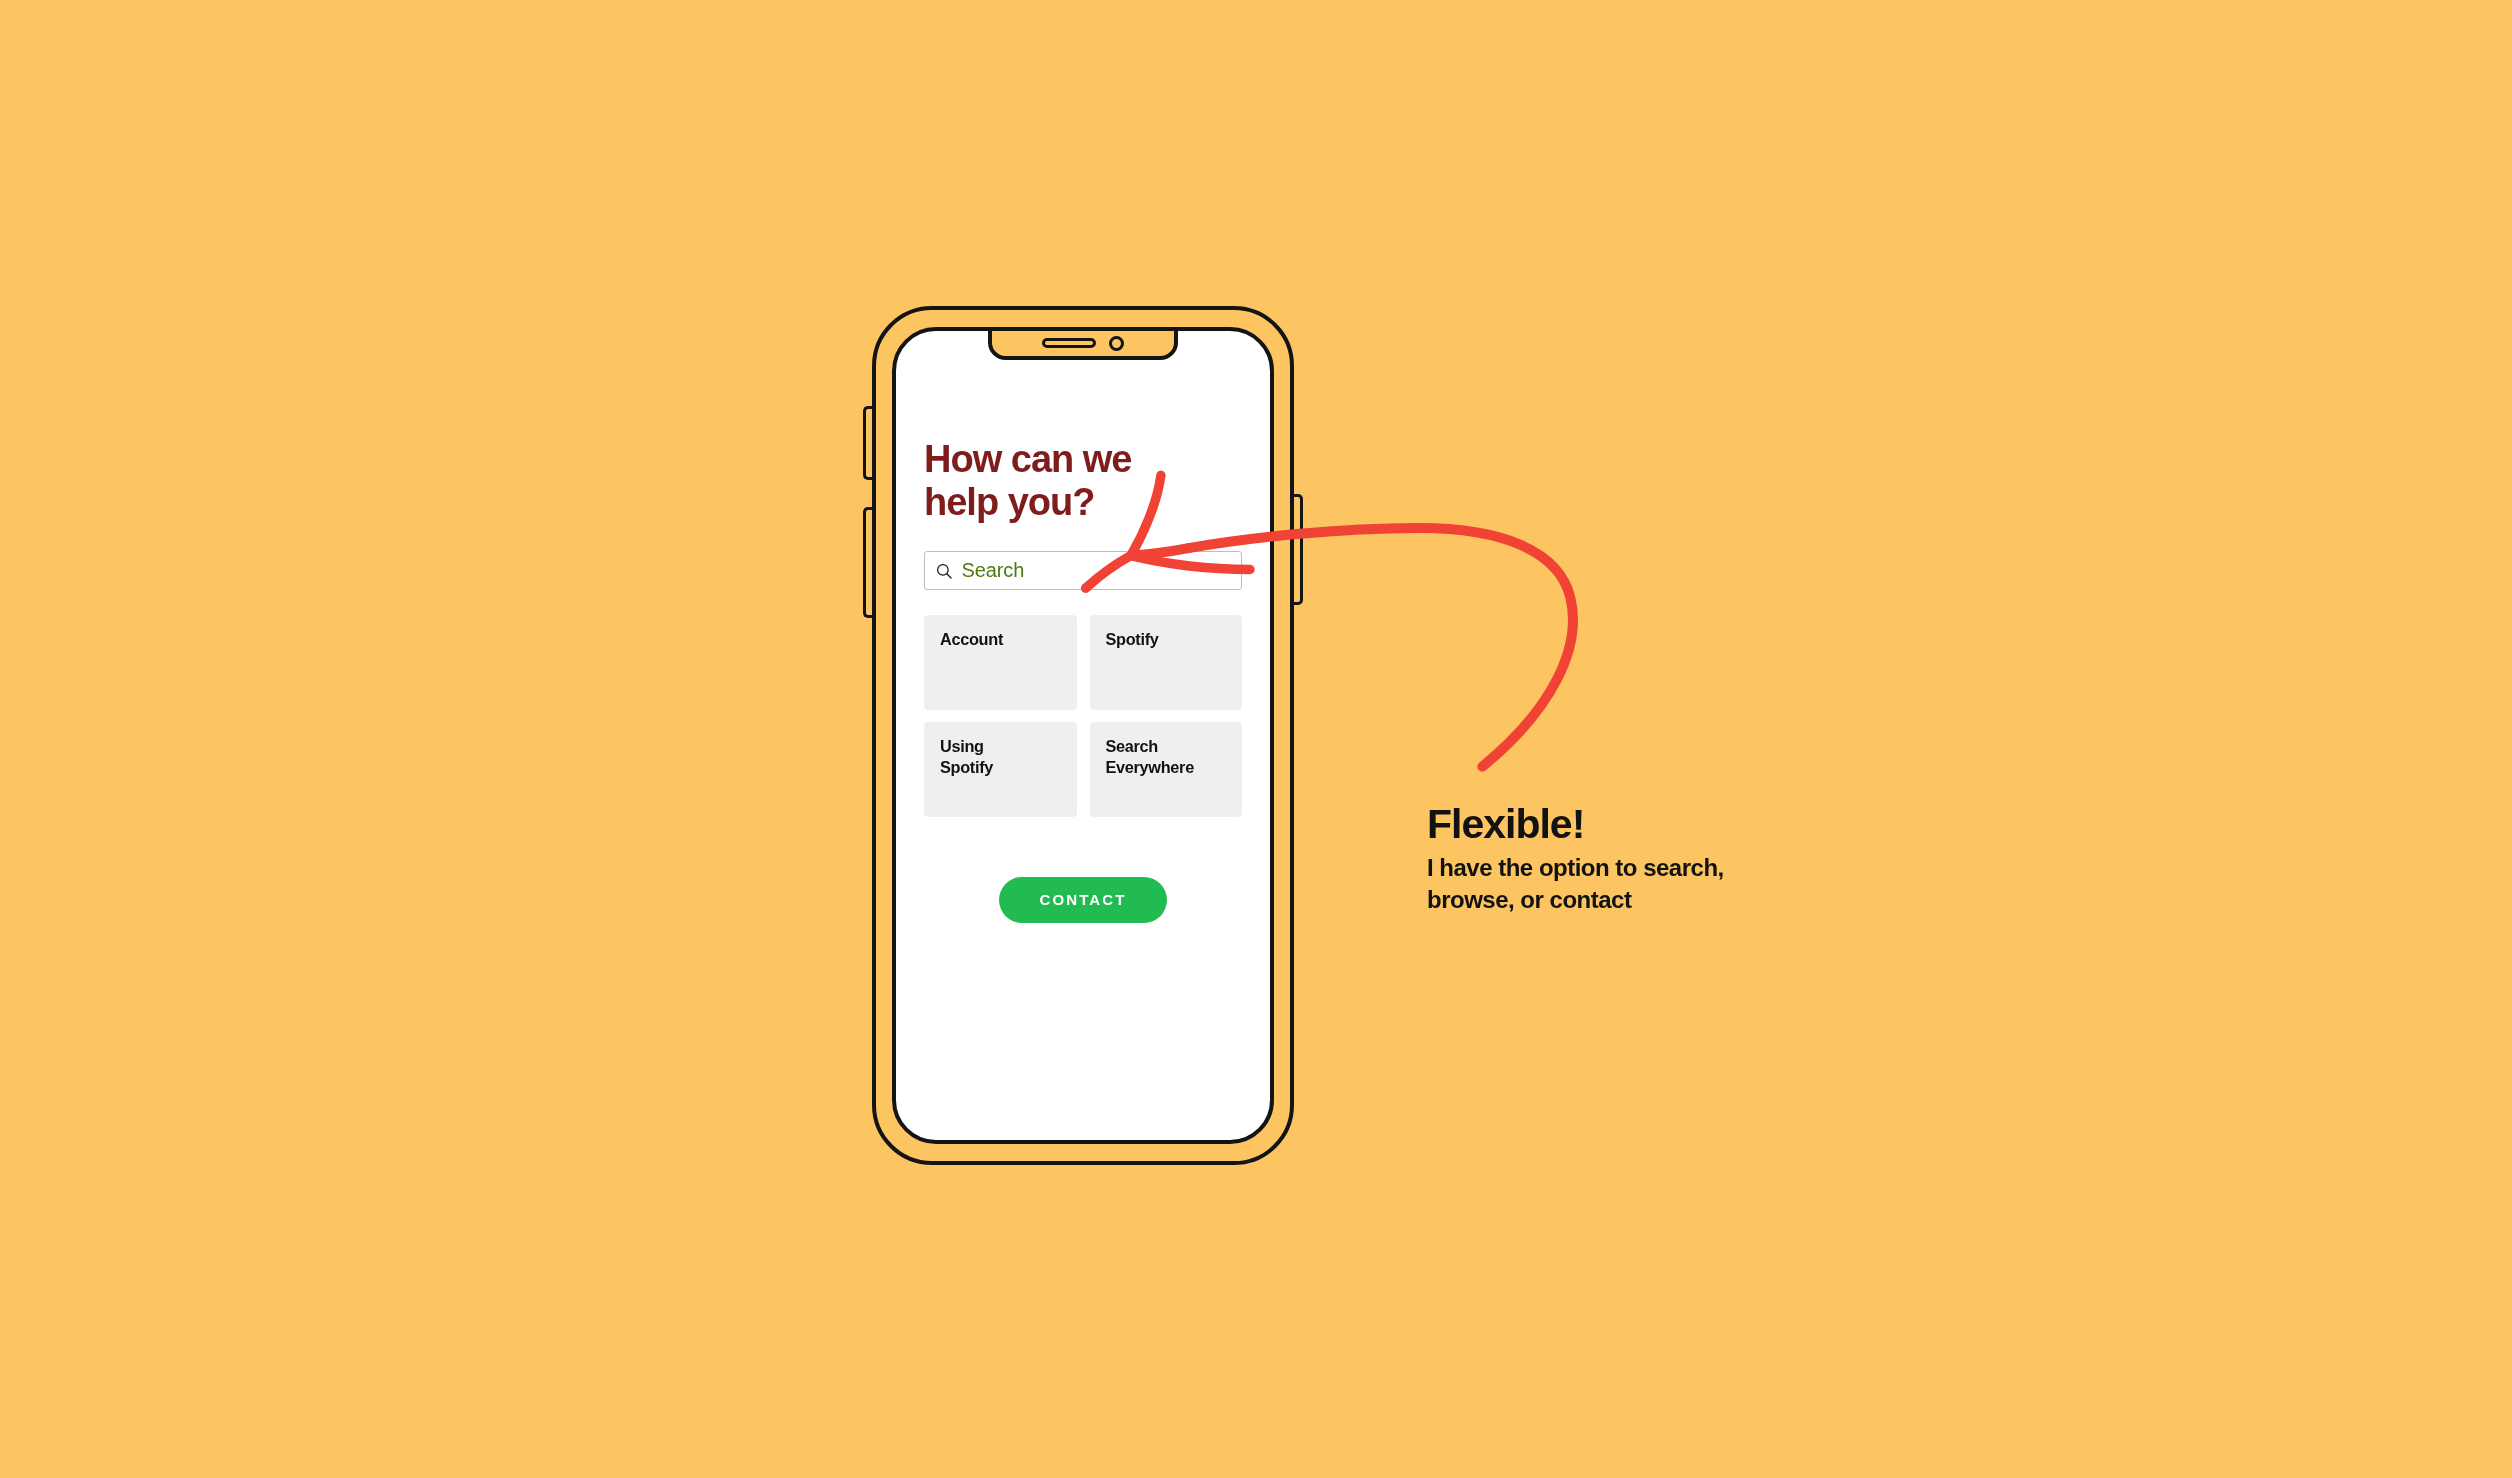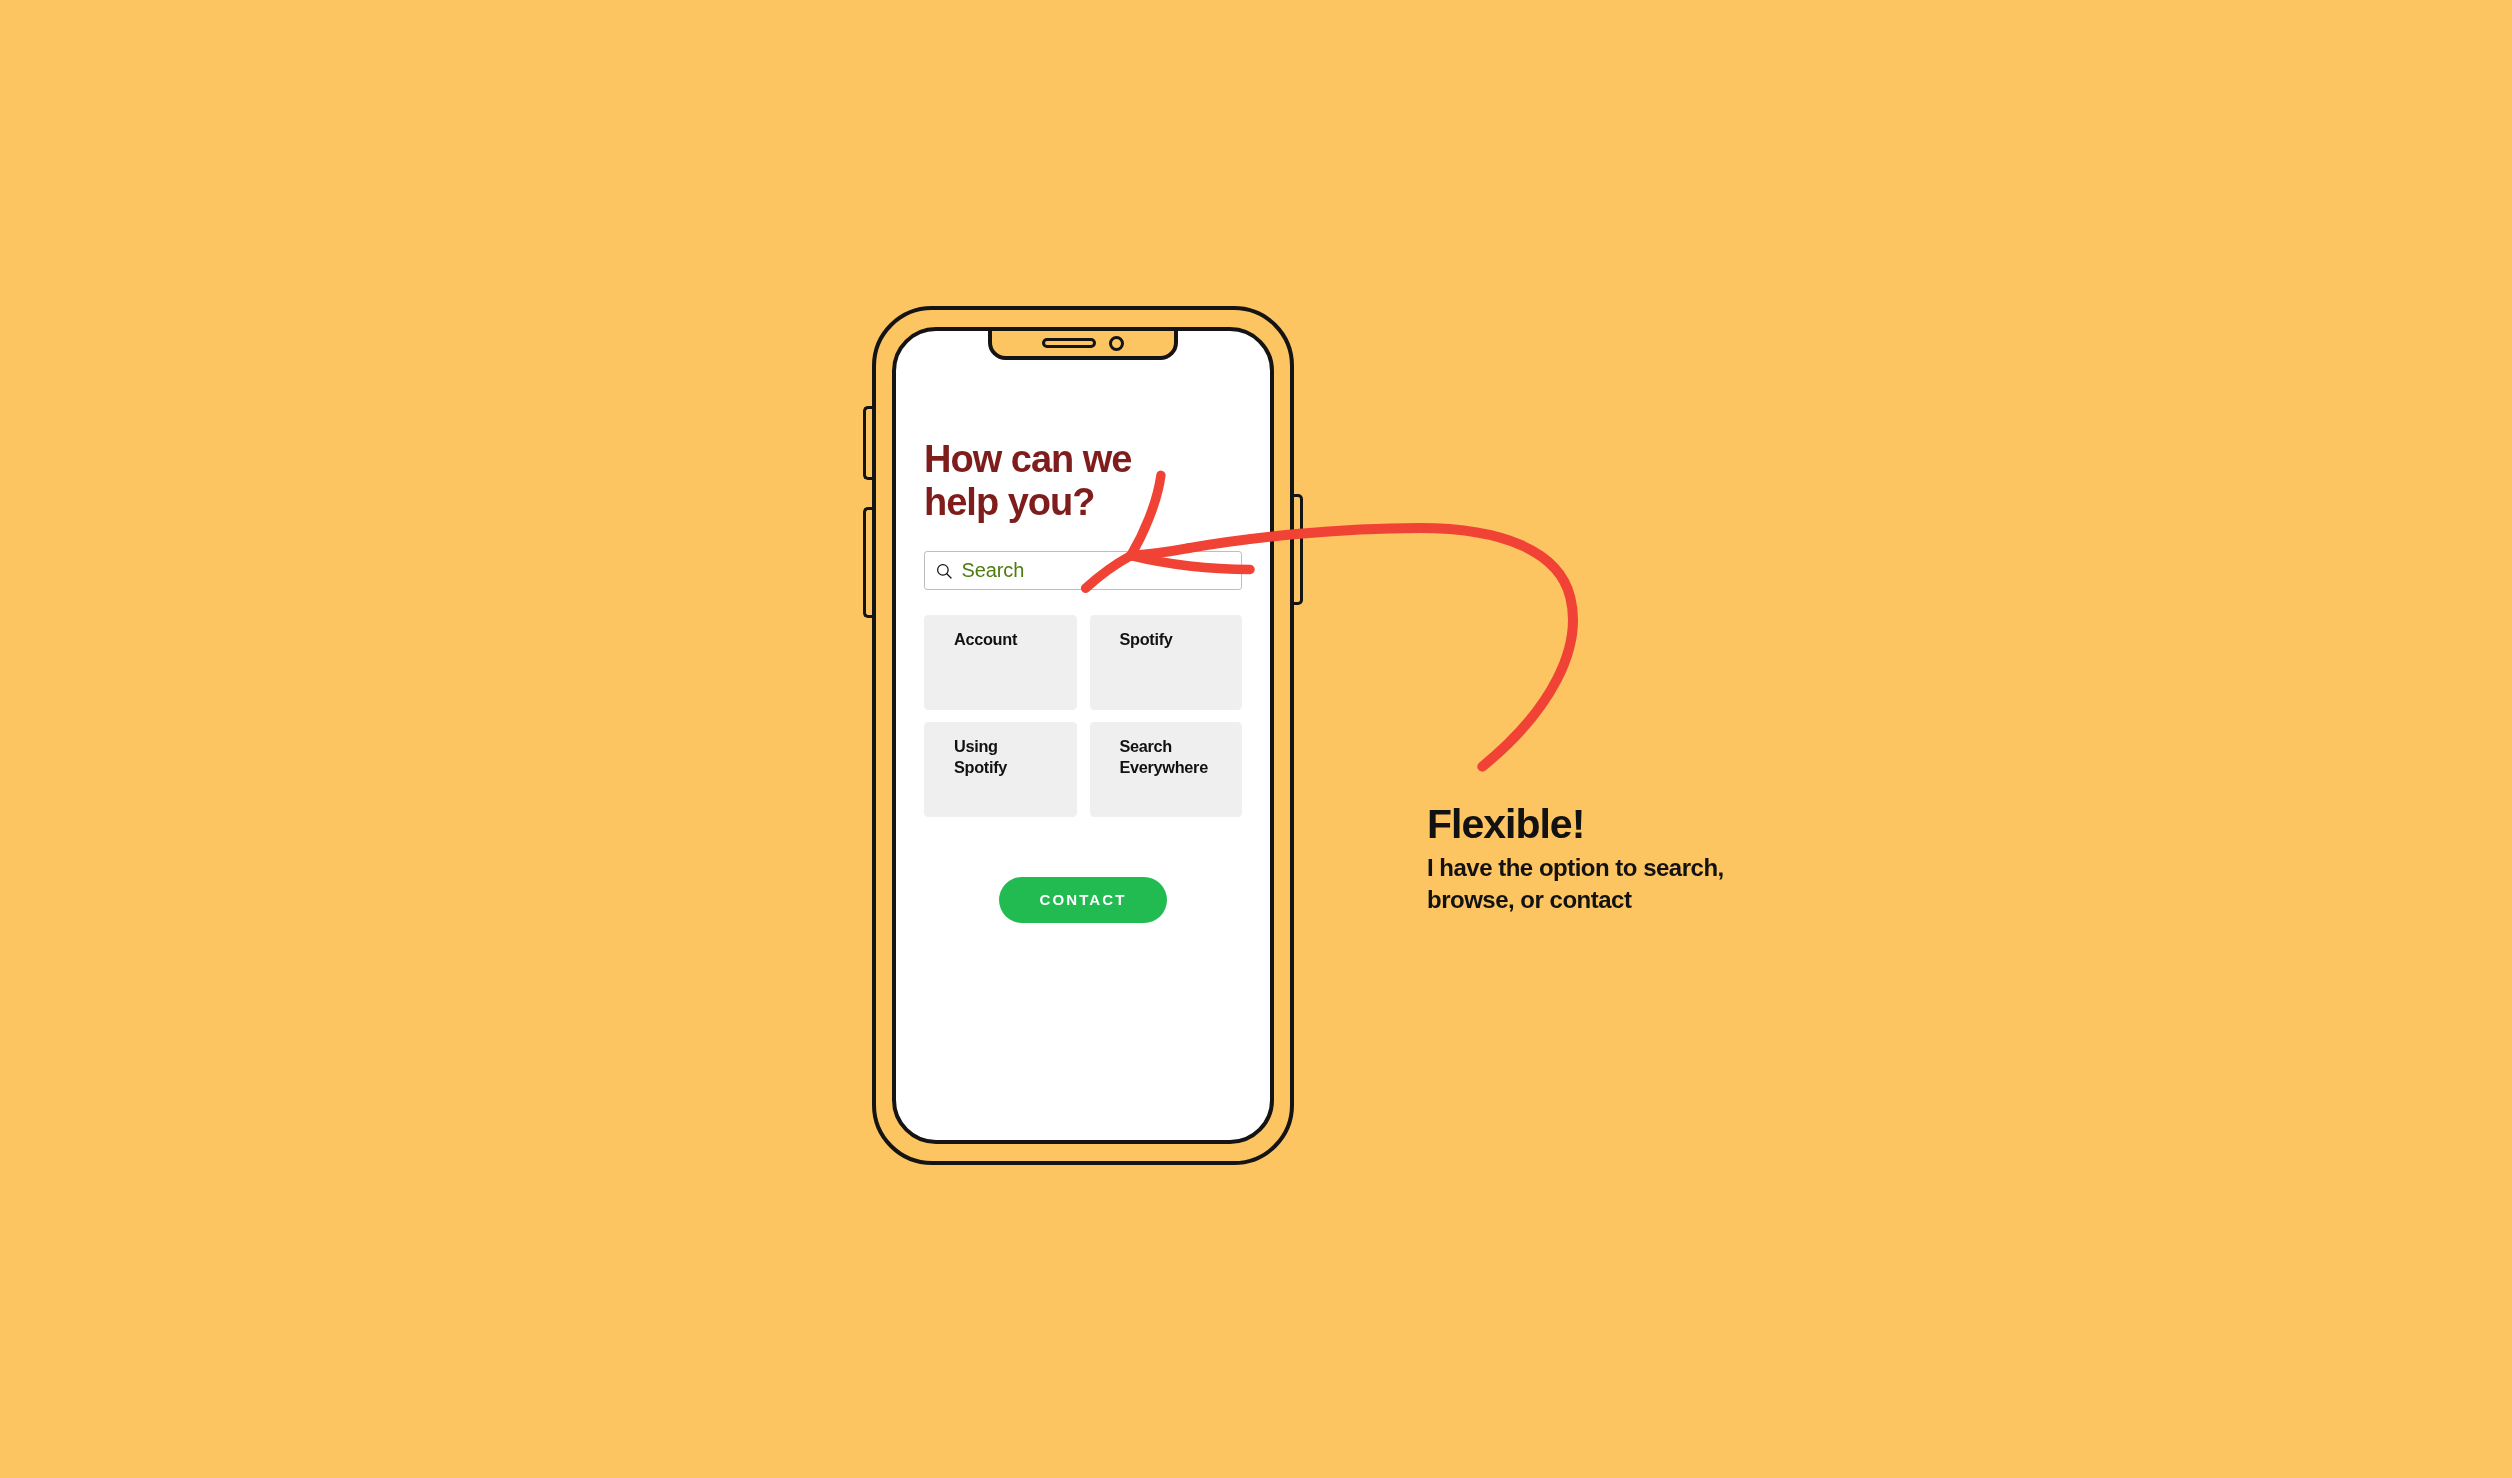--- a/index.html
+++ b/index.html
@@ -152,21 +152,21 @@
   #category-grid {
     display: grid;
     grid-template-columns: 1fr 1fr;
     gap: 11.3px 13px;
     margin-top: 25px;
   }
   .category-card {
     background: #EFEFEF;
     border-radius: 4.4px;
     height: 95px;
-    padding: 14px 30px;
+    padding: 14px 16px;
     box-sizing: border-box;
   }
   .category-card-label {
     font-size: 16.3px;
     font-weight: 700;
     color: #121212;
     line-height: 1.28;
     letter-spacing: -0.3px;
     white-space: pre-line;
   }

